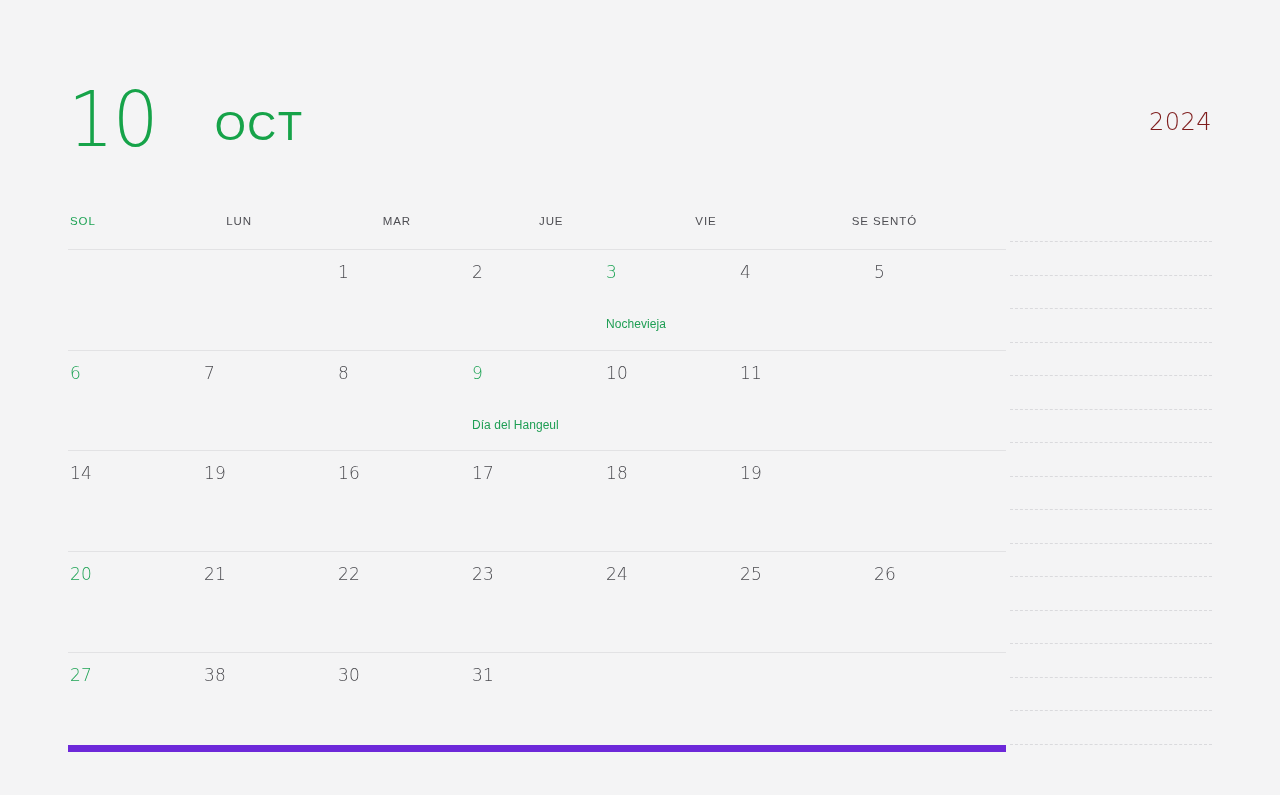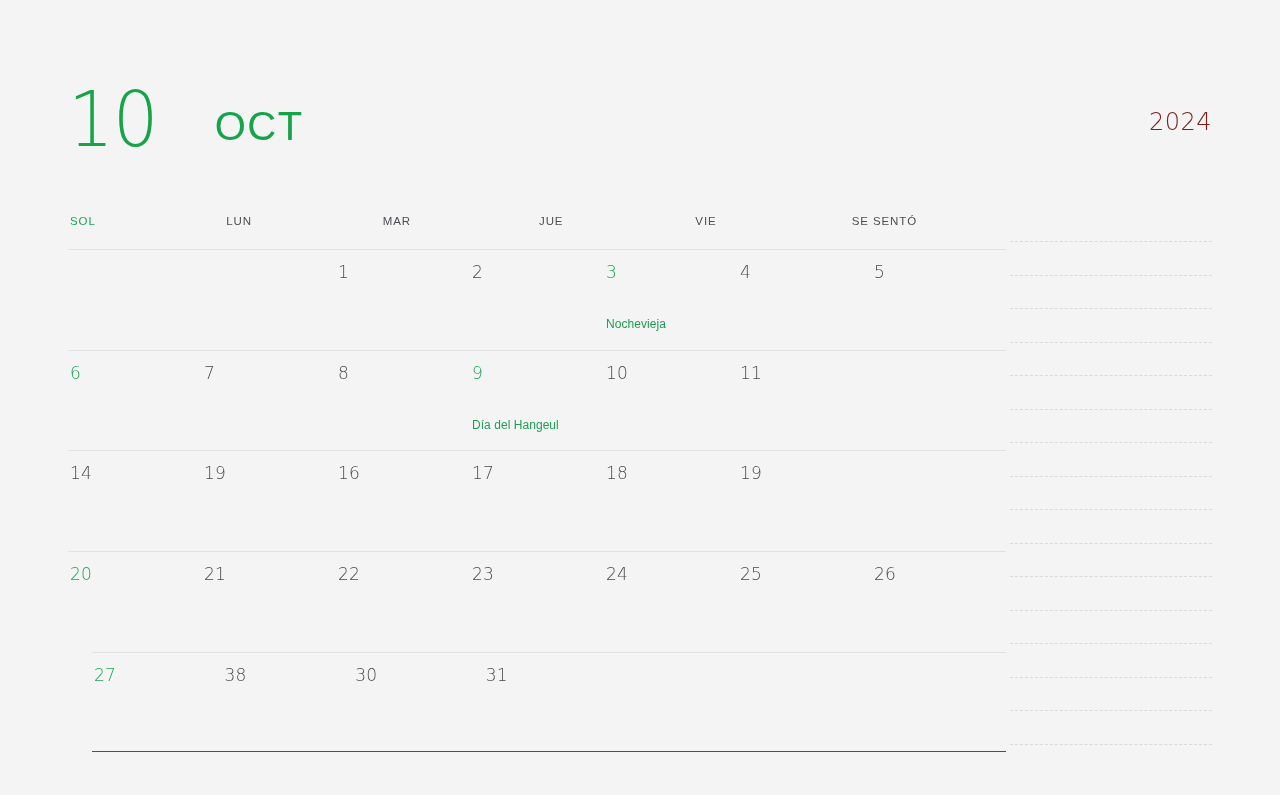--- a/index.html
+++ b/index.html
@@ -102,21 +102,21 @@
   .weekday.sun { color: #1ea355; }
 
   .week-row {
     display: grid;
     grid-template-columns: repeat(7, 1fr);
     height: 100.7px;
     border-top: 1px solid #e2e2e4;
     position: relative;
   }
 
-  .week-row:last-child { border-bottom: 1px solid #6d28d9; margin-left: 24px; }
+  .week-row:last-child { border-bottom: 7px solid #6d28d9; }
 
   .day-cell {
     padding-left: 2px;
     padding-top: 14px;
   }
 
   .day-num {
     font-family: "DejaVu Sans", "Liberation Sans", sans-serif;
     font-size: 17px;
     font-weight: 300;

